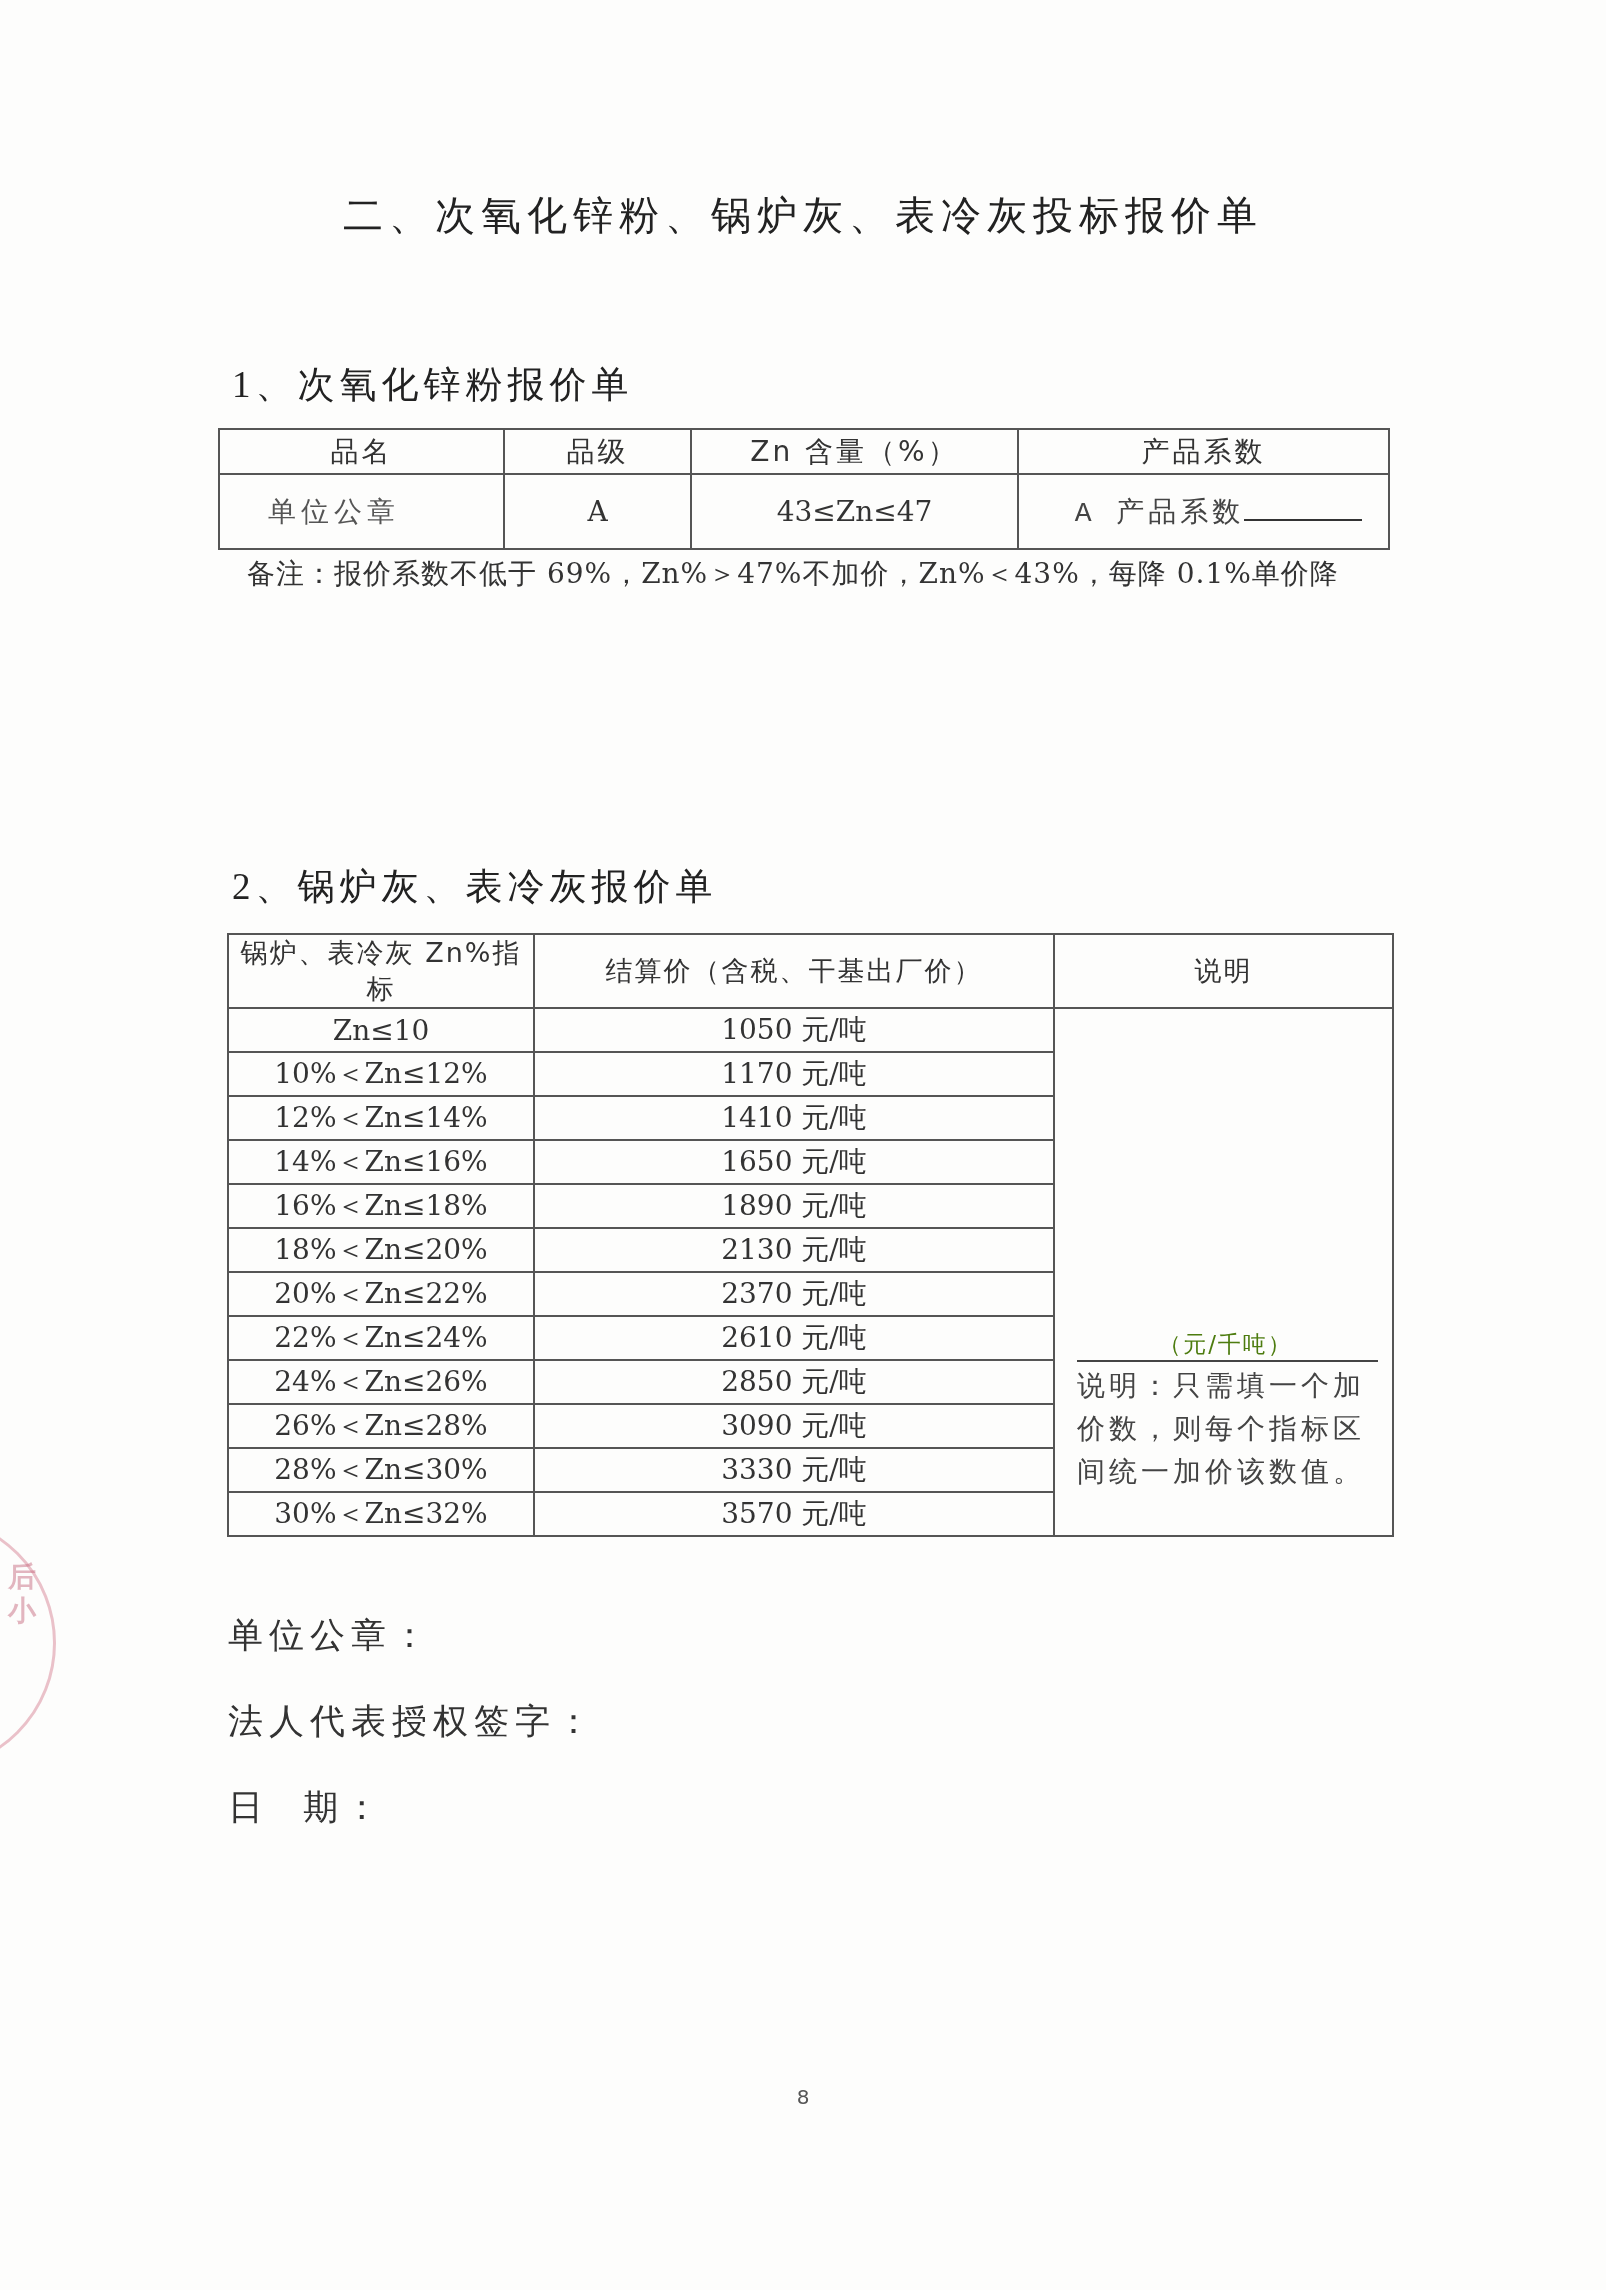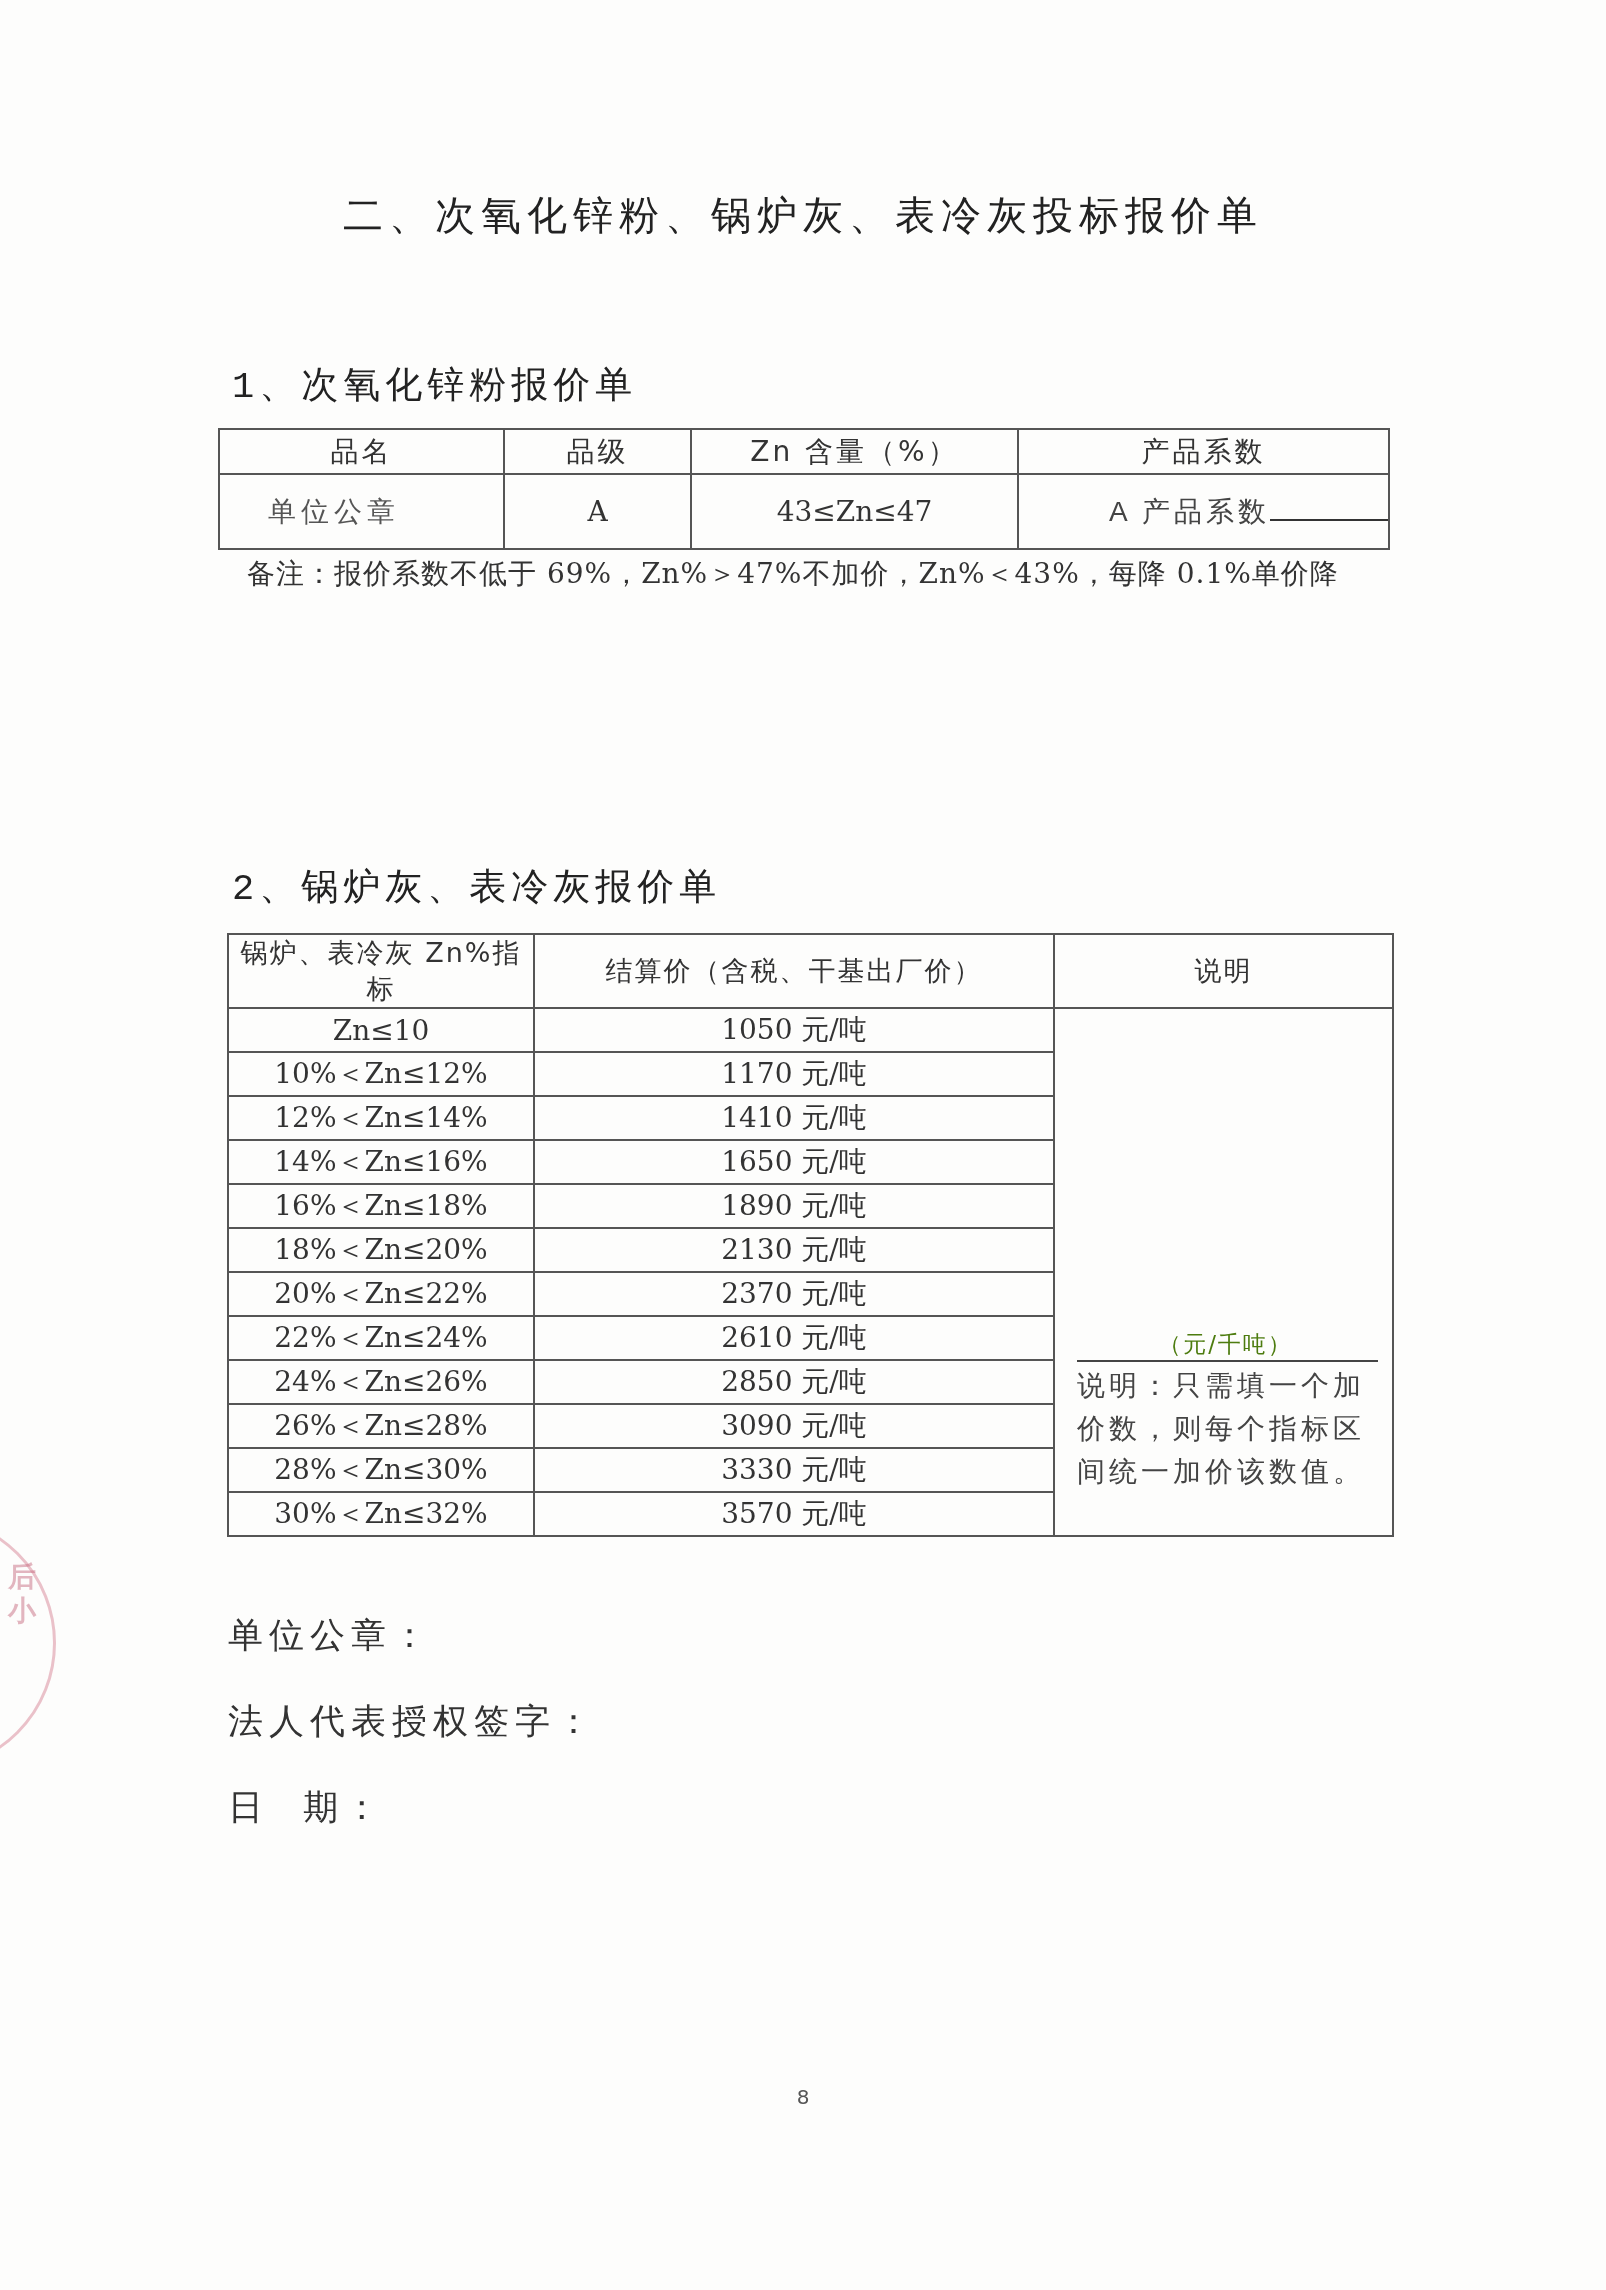--- a/index.html
+++ b/index.html
@@ -10,32 +10,32 @@
     color: #2b2b2b;
   }
   .page { position: absolute; inset: 0; }
   .title {
     position: absolute; left: 0; width: 1606px; top: 188px;
     text-align: center; font-size: 40px; letter-spacing: 6px; color: #222;
     font-family: "DejaVu Sans", sans-serif;
   }
   .h2 {
     position: absolute; left: 232px; font-size: 37px; letter-spacing: 5px; color: #222;
-    font-family: Liberation Mono, monospace;
+    font-family: Liberation Serif, serif;
   }
   table { border-collapse: collapse; position: absolute; table-layout: fixed; }
   td, th {
     border: 2px solid #555; font-weight: normal; text-align: center;
     padding: 0; color: #333; font-size: 28px;
   }
   #t1 { left: 218px; top: 428px; width: 1170px; }
   #t1 .hdr td { height: 43px; font-family: "DejaVu Sans", sans-serif; letter-spacing: 3px; }
   #t1 .row td { height: 73px; }
   #t1 .name-cell { text-align: left; padding-left: 48px; letter-spacing: 5px; color: #555; font-family: "DejaVu Sans", sans-serif; }
-  #t1 .coef-cell { text-align: right; padding-left: 30px; letter-spacing: 4px; color: #444; font-family: Liberation Sans, sans-serif; }
+  #t1 .coef-cell { text-align: center; padding-left: 30px; letter-spacing: 4px; color: #444; font-family: Liberation Mono, monospace; }
   .blank { display: inline-block; width: 118px; border-bottom: 2px solid #333; height: 26px; vertical-align: baseline; }
   .note {
     position: absolute; left: 215px; top: 552px; width: 1165px;
     font-size: 28px; line-height: 43px; color: #333; text-indent: 32px; letter-spacing: 1px;
   }
   #t2 { left: 227px; top: 933px; width: 1165px; }
   #t2 .hdr td { height: 47px; font-family: "DejaVu Sans", sans-serif; font-size: 27px; letter-spacing: 2px; }
   #t2 .row td { height: 42px; font-size: 28px; }
   #t2 td.expl { vertical-align: bottom; text-align: left; padding: 0 14px 42px 22px; }
   .unit-line {

